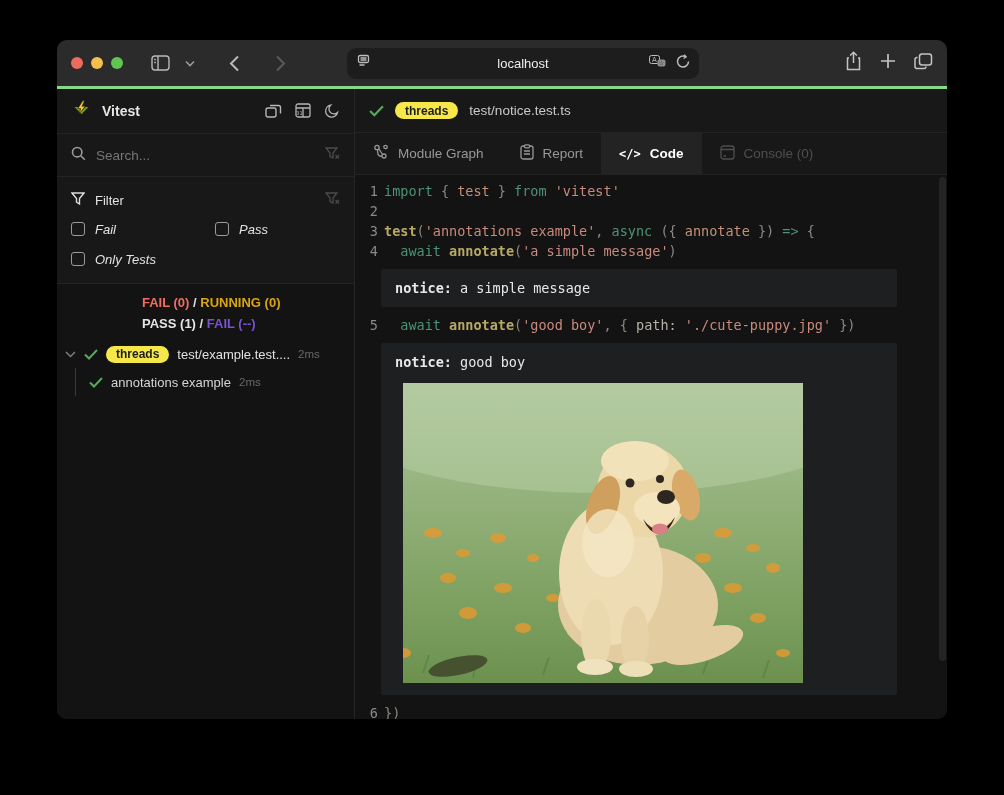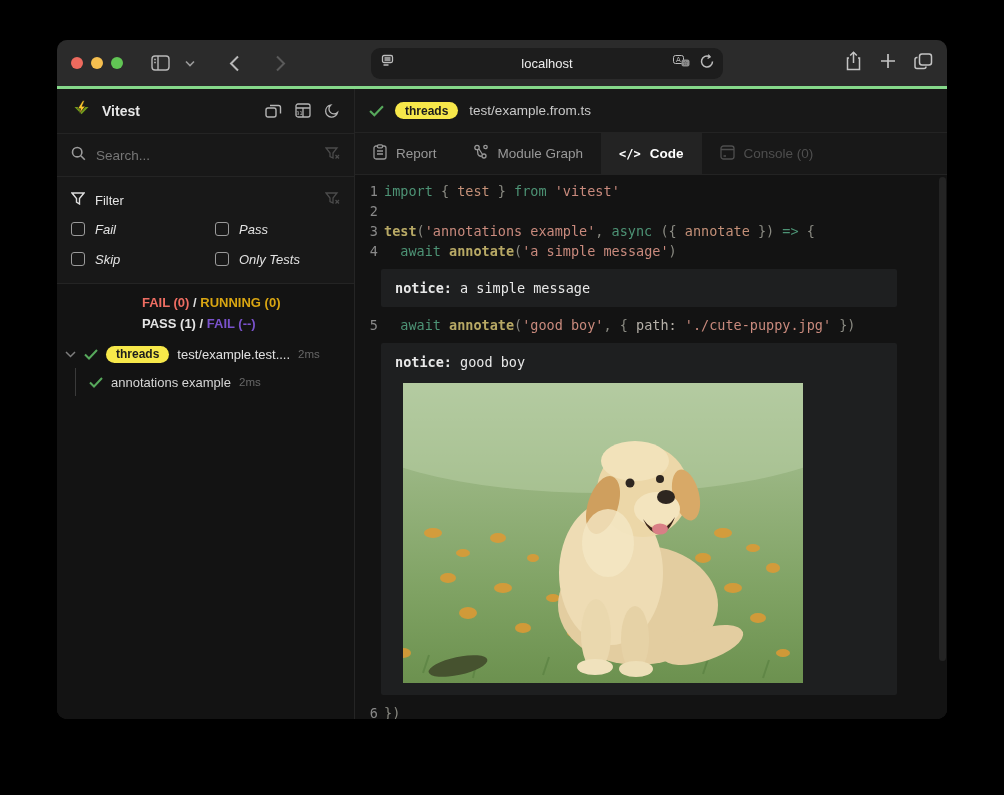--- a/index.html
+++ b/index.html
@@ -13,21 +13,21 @@
   
   .toolbar { height:46px; background:#2b2b2b; display:flex; align-items:center;
              padding:0 14px; gap:10px; }
   .traffic { display:flex; gap:8px; margin-right:14px; }
   .light { width:12px; height:12px; border-radius:50%; }
   .tb-icon { color:#b9b9b9; display:flex; align-items:center; justify-content:center;
              width:26px; height:26px; }
   .tb-icon.dim { color:#5a5a5a; }
   .tb-icon svg { display:block; }
   .chev-mini { color:#9a9a9a; margin-left:-6px; }
-  .urlbar { width:352px; height:31px; margin-left:68px; background:#1d1d1d;
+  .urlbar { width:352px; height:31px; margin-left:44px; background:#1d1d1d;
             border-radius:9px; display:flex; align-items:center; padding:0 9px;
             color:#e9e9e9; position:relative; }
   .urlbar .site { position:absolute; left:0; right:0; text-align:center;
                   font-size:13px; color:#ededed; }
   .url-left { color:#bdbdbd; }
   .url-right { margin-left:auto; display:flex; align-items:center; gap:9px; color:#bdbdbd; z-index:2; }
   .toolbar-right { margin-left:auto; display:flex; align-items:center; gap:18px; color:#c4c4c4; }
 
   
   .progress { height:3px; }
@@ -269,24 +269,20 @@
           <span class="cb-row">
             <span class="cb-box"></span>
             <span class="cb-label">Fail</span>
           </span>
           <span class="cb-row">
             <span class="cb-box"></span>
             <span class="cb-label">Pass</span>
           </span>
           <span class="cb-row">
             <span class="cb-box"></span>
-            <span class="cb-label">Skip</span>
-          </span>
-          <span class="cb-row">
-            <span class="cb-box"></span>
             <span class="cb-label">Only Tests</span>
           </span>
         </div>
       </div>
 
       <div class="sb-status">
         <div>
           <span style="color:#ee6d62">FAIL (0)</span>
           <span class="sep"> / </span>
           <span style="color:#d9a612">RUNNING (0)</span>
@@ -329,45 +325,45 @@
 
     <div class="main">
 
       <div class="file-header">
         <span class="check">
           <svg width="15" height="12" viewBox="0 0 14 11" fill="none" stroke="currentColor" stroke-width="2">
             <polyline points="1,5.5 5,9.5 13,1"></polyline>
           </svg>
         </span>
         <span class="badge">threads</span>
-        <span class="file-path">test/example.from.ts</span>
+        <span class="file-path">test/notice.test.ts</span>
       </div>
 
       <div class="tabbar">
+        <span class="tab">
+          <span>
+            <svg width="16" height="16" viewBox="0 0 16 16" fill="none" stroke="currentColor" stroke-width="1.3">
+              <circle cx="4" cy="3.5" r="2.2"></circle>
+                <circle cx="12.5" cy="3" r="1.7"></circle>
+              <circle cx="11" cy="12" r="2"></circle>
+                <path d="M6 5 L9.5 10.5 M4.5 5.7 L4.8 9 A3 3 0 0 0 8.9 12"></path>
+            </svg>
+          </span>
+          <span>Module Graph</span>
+        </span>
         <span class="tab">
           <span>
             <svg width="14" height="16" viewBox="0 0 14 16" fill="none" stroke="currentColor" stroke-width="1.3">
               <rect x="1" y="2" width="12" height="13" rx="2"></rect>
               <rect x="4.5" y="0.8" width="5" height="3" rx="1" fill="#181818"></rect>
               <line x1="4" y1="7" x2="10" y2="7"></line>
                 <line x1="4" y1="10" x2="10" y2="10"></line>
             </svg>
           </span>
           <span>Report</span>
-        </span>
-        <span class="tab">
-          <span>
-            <svg width="16" height="16" viewBox="0 0 16 16" fill="none" stroke="currentColor" stroke-width="1.3">
-              <circle cx="4" cy="3.5" r="2.2"></circle>
-                <circle cx="12.5" cy="3" r="1.7"></circle>
-              <circle cx="11" cy="12" r="2"></circle>
-                <path d="M6 5 L9.5 10.5 M4.5 5.7 L4.8 9 A3 3 0 0 0 8.9 12"></path>
-            </svg>
-          </span>
-          <span>Module Graph</span>
         </span>
         <span class="tab active">
           <span class="code-glyph">&lt;/&gt;</span>
           <span>Code</span>
         </span>
         <span class="tab disabled">
           <span>
             <svg width="15" height="15" viewBox="0 0 15 15" fill="none" stroke="currentColor" stroke-width="1.3">
               <rect x="1" y="1" width="13" height="13" rx="2.5"></rect>
                 <line x1="1" y1="4.5" x2="14" y2="4.5"></line>

